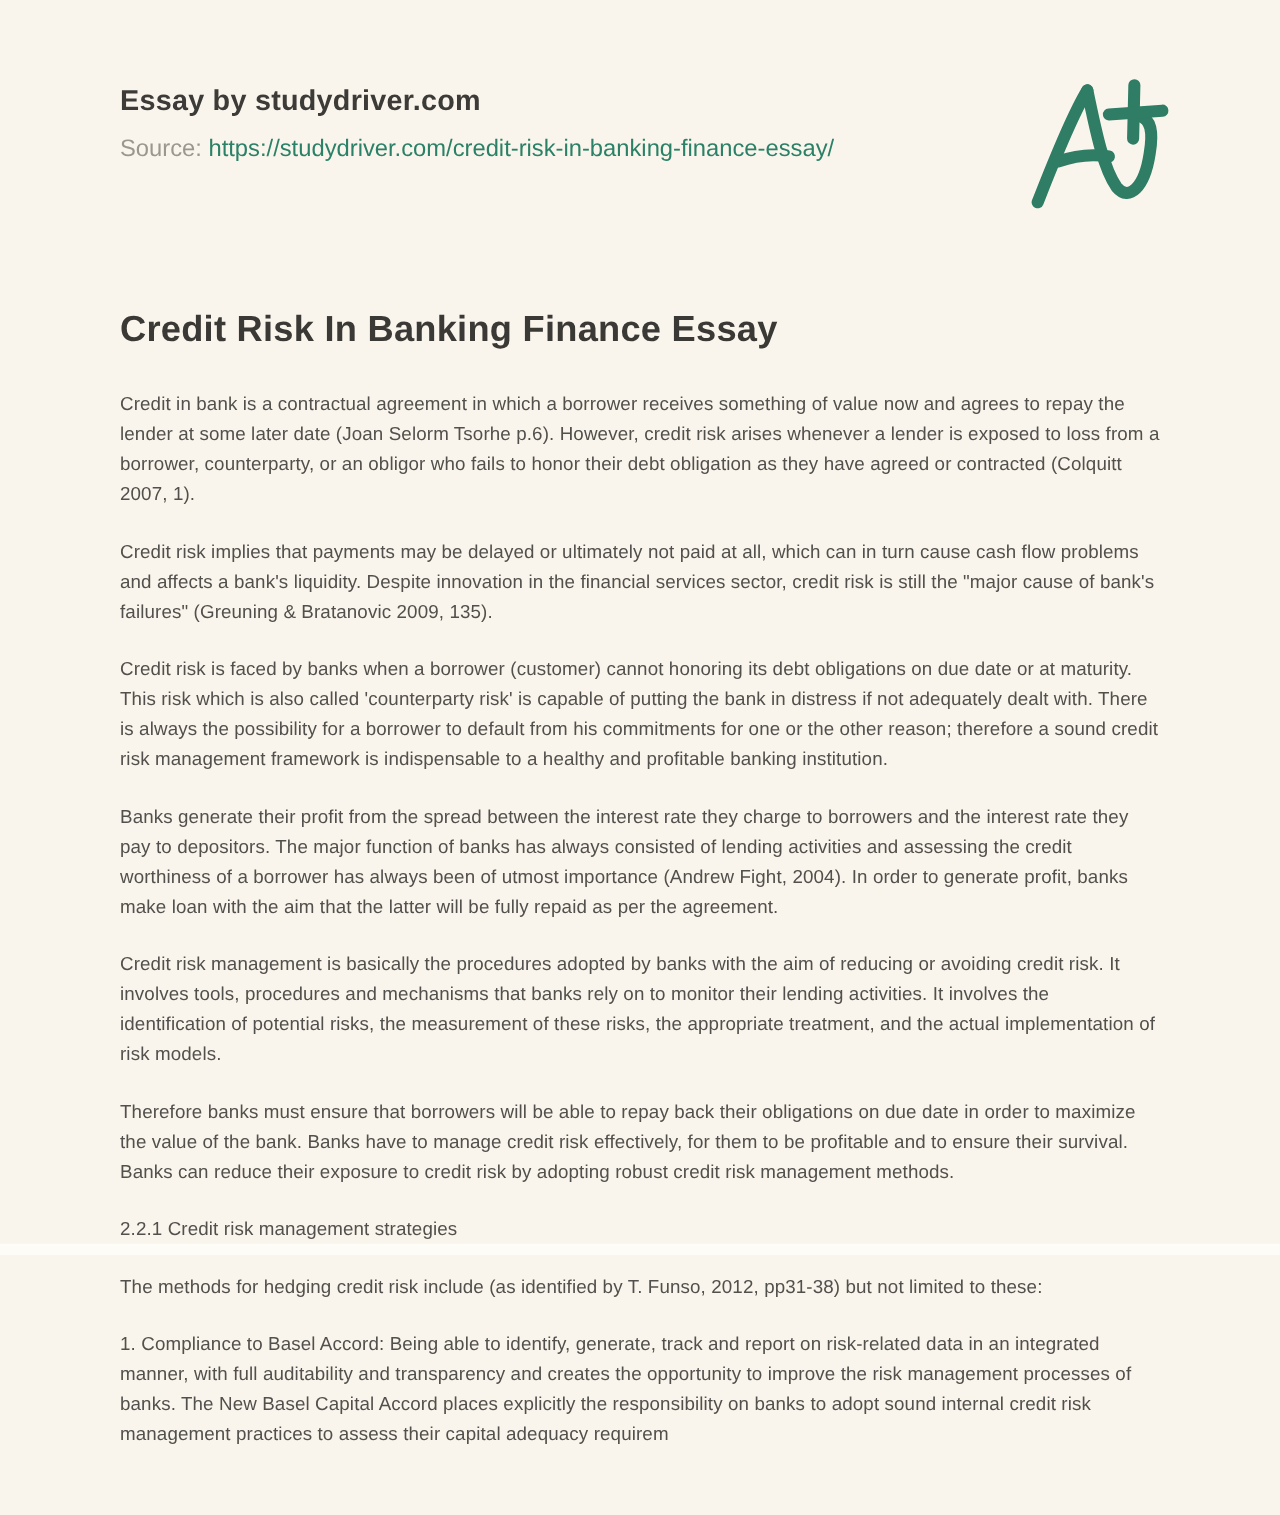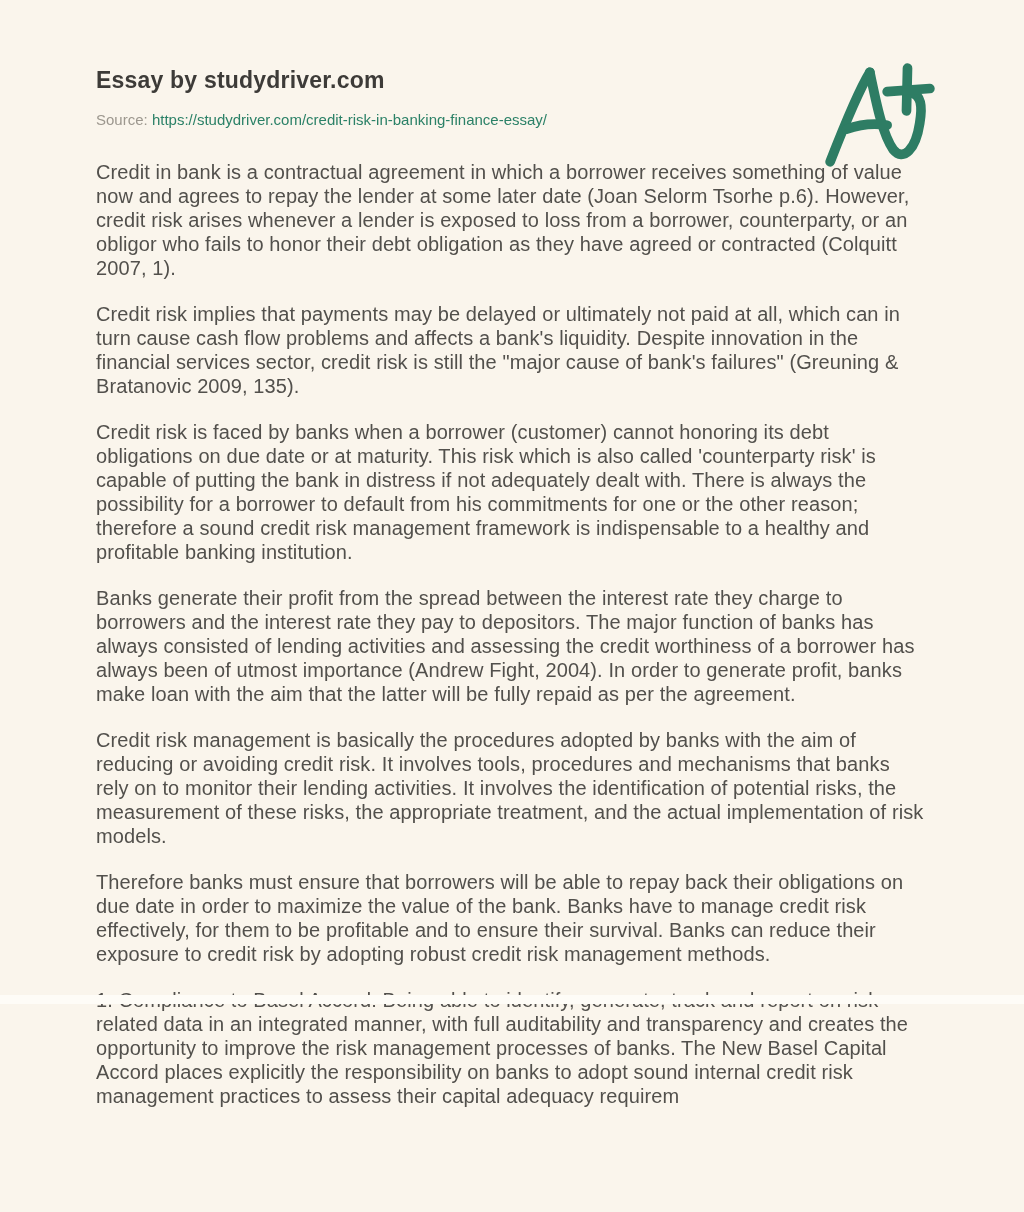--- a/index.html
+++ b/index.html
@@ -23,21 +23,21 @@
   .brand-title {
     padding-top: 66px;
     font-size: 23px;
     line-height: 28px;
     font-weight: 700;
     color: #3d3b38;
     letter-spacing: 0.2px;
   }
   .source-line {
     margin-top: 16px;
-    font-size: 15px;
+    font-size: 19px;
     line-height: 20px;
     color: #9c978e;
   }
   .source-line a {
     color: #2b8167;
     text-decoration: none;
   }
   .logo {
     position: absolute;
     top: 62px;
@@ -51,21 +51,21 @@
     line-height: 36px;
     font-weight: 700;
     color: #3b3936;
     letter-spacing: 0.2px;
   }
   .article-body {
     margin-top: 30px;
   }
   .article-body p {
     margin: 0 0 22px 0;
-    font-size: 20px;
+    font-size: 15px;
     line-height: 24px;
     color: #52504c;
     letter-spacing: 0.1px;
   }
   .page-break {
     position: absolute;
     left: 0;
     bottom: 0;
     width: 100%;
     height: 9px;
@@ -89,28 +89,31 @@
 
   <div class="content">
 
     <div class="brand-title">Essay by studydriver.com</div>
 
     <div class="source-line">
       <span>Source:</span>
       <a href="#">https://studydriver.com/credit-risk-in-banking-finance-essay/</a>
     </div>
 
+    <h1 class="article-title">Credit Risk In Banking Finance Essay</h1>
 
     <div class="article-body">
       <p>Credit in bank is a contractual agreement in which a borrower receives something of value now and agrees to repay the lender at some later date (Joan Selorm Tsorhe p.6). However, credit risk arises whenever a lender is exposed to loss from a borrower, counterparty, or an obligor who fails to honor their debt obligation as they have agreed or contracted (Colquitt 2007, 1).</p>
       <p>Credit risk implies that payments may be delayed or ultimately not paid at all, which can in turn cause cash flow problems and affects a bank's liquidity. Despite innovation in the financial services sector, credit risk is still the "major cause of bank's failures" (Greuning &amp; Bratanovic 2009, 135).</p>
       <p>Credit risk is faced by banks when a borrower (customer) cannot honoring its debt obligations on due date or at maturity. This risk which is also called 'counterparty risk' is capable of putting the bank in distress if not adequately dealt with. There is always the possibility for a borrower to default from his commitments for one or the other reason; therefore a sound credit risk management framework is indispensable to a healthy and profitable banking institution.</p>
       <p>Banks generate their profit from the spread between the interest rate they charge to borrowers and the interest rate they pay to depositors. The major function of banks has always consisted of lending activities and assessing the credit worthiness of a borrower has always been of utmost importance (Andrew Fight, 2004). In order to generate profit, banks make loan with the aim that the latter will be fully repaid as per the agreement.</p>
       <p>Credit risk management is basically the procedures adopted by banks with the aim of reducing or avoiding credit risk. It involves tools, procedures and mechanisms that banks rely on to monitor their lending activities. It involves the identification of potential risks, the measurement of these risks, the appropriate treatment, and the actual implementation of risk models.</p>
       <p>Therefore banks must ensure that borrowers will be able to repay back their obligations on due date in order to maximize the value of the bank. Banks have to manage credit risk effectively, for them to be profitable and to ensure their survival. Banks can reduce their exposure to credit risk by adopting robust credit risk management methods.</p>
+      <p>2.2.1 Credit risk management strategies</p>
+      <p>The methods for hedging credit risk include (as identified by T. Funso, 2012, pp31-38) but not limited to these:</p>
       <p>1. Compliance to Basel Accord: Being able to identify, generate, track and report on risk-related data in an integrated manner, with full auditability and transparency and creates the opportunity to improve the risk management processes of banks. The New Basel Capital Accord places explicitly the responsibility on banks to adopt sound internal credit risk management practices to assess their capital adequacy requirem</p>
     </div>
 
   </div>
 
   <div class="page-break"></div>
 
 </div>
 
 </body></html>

